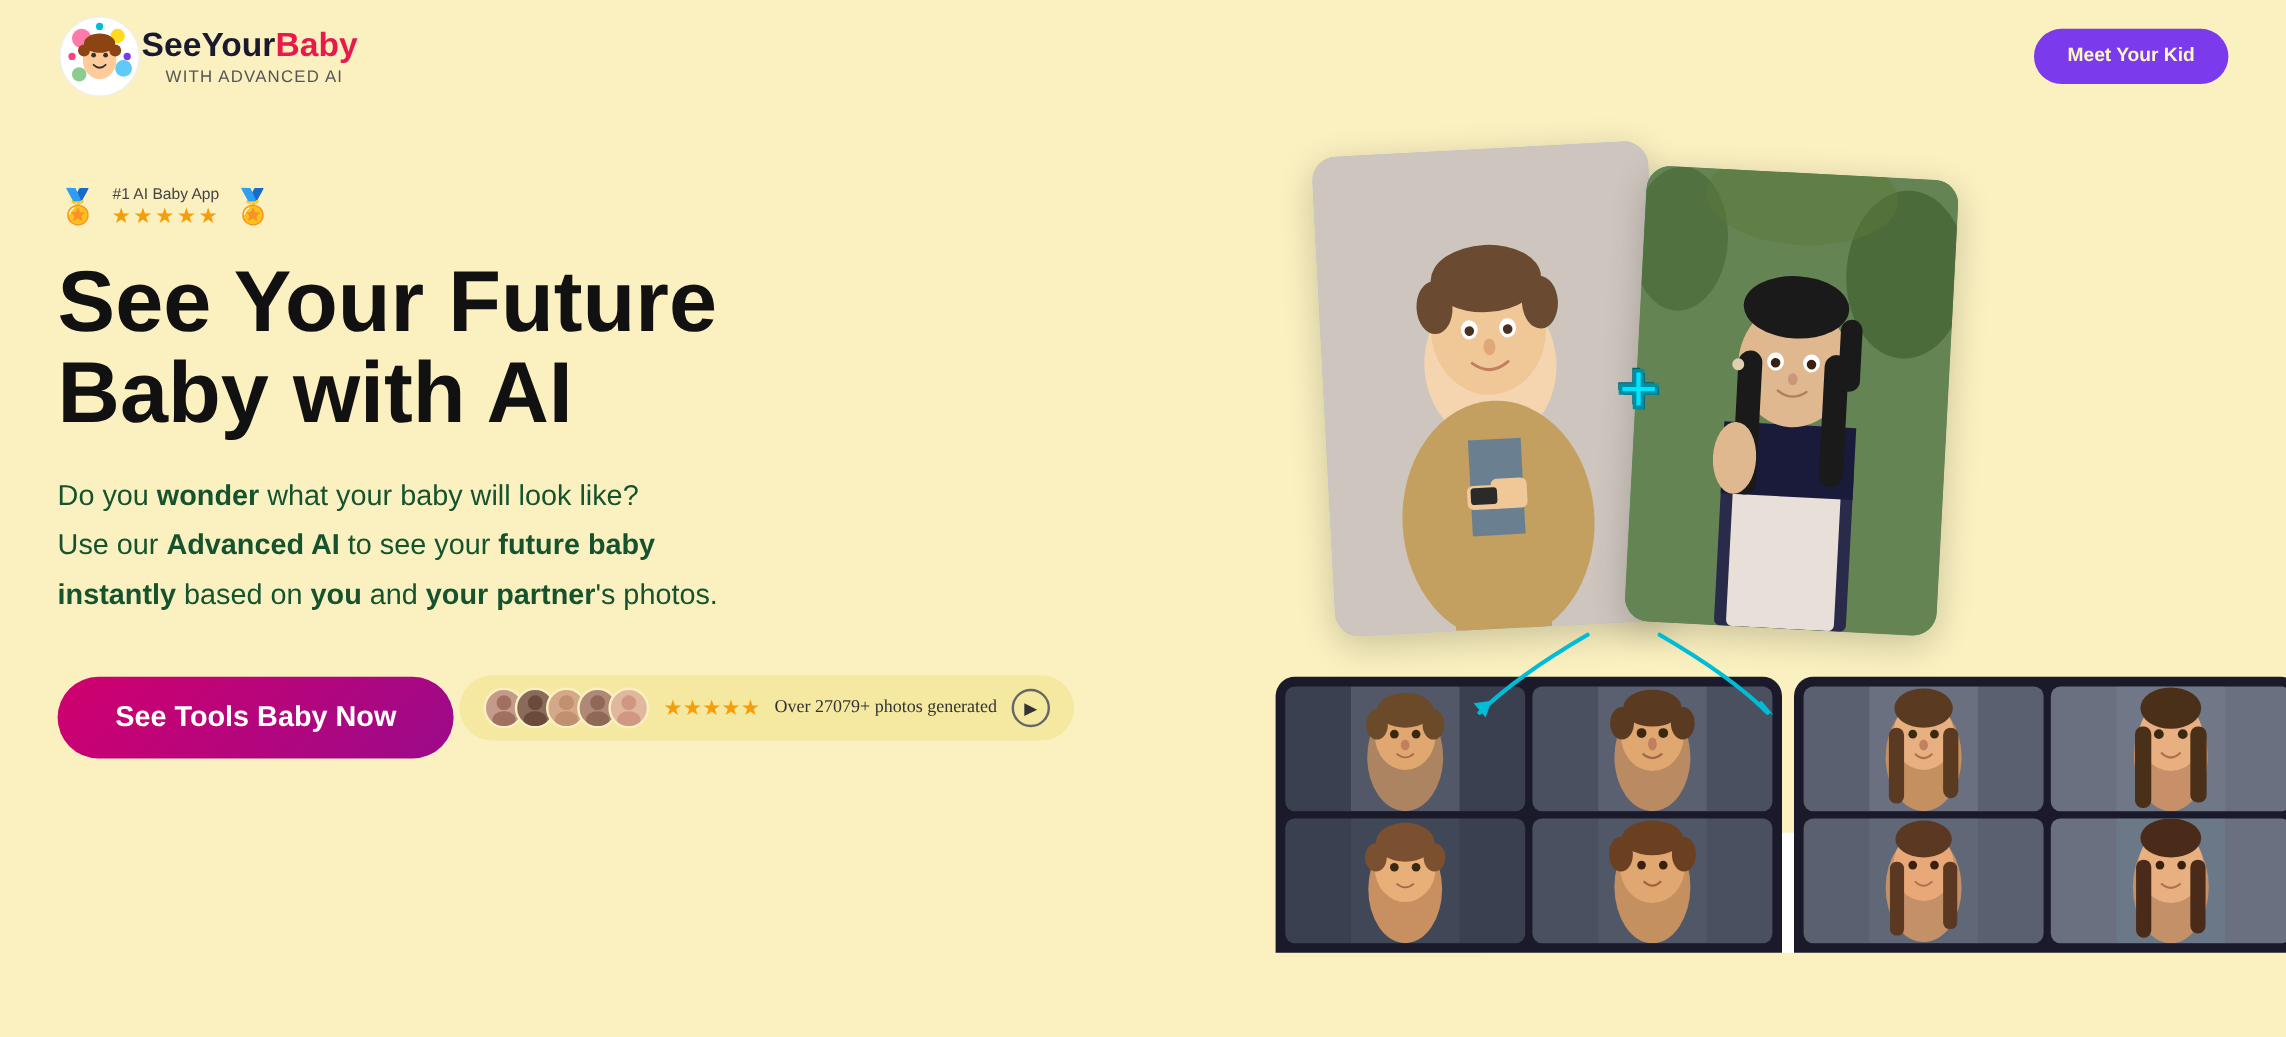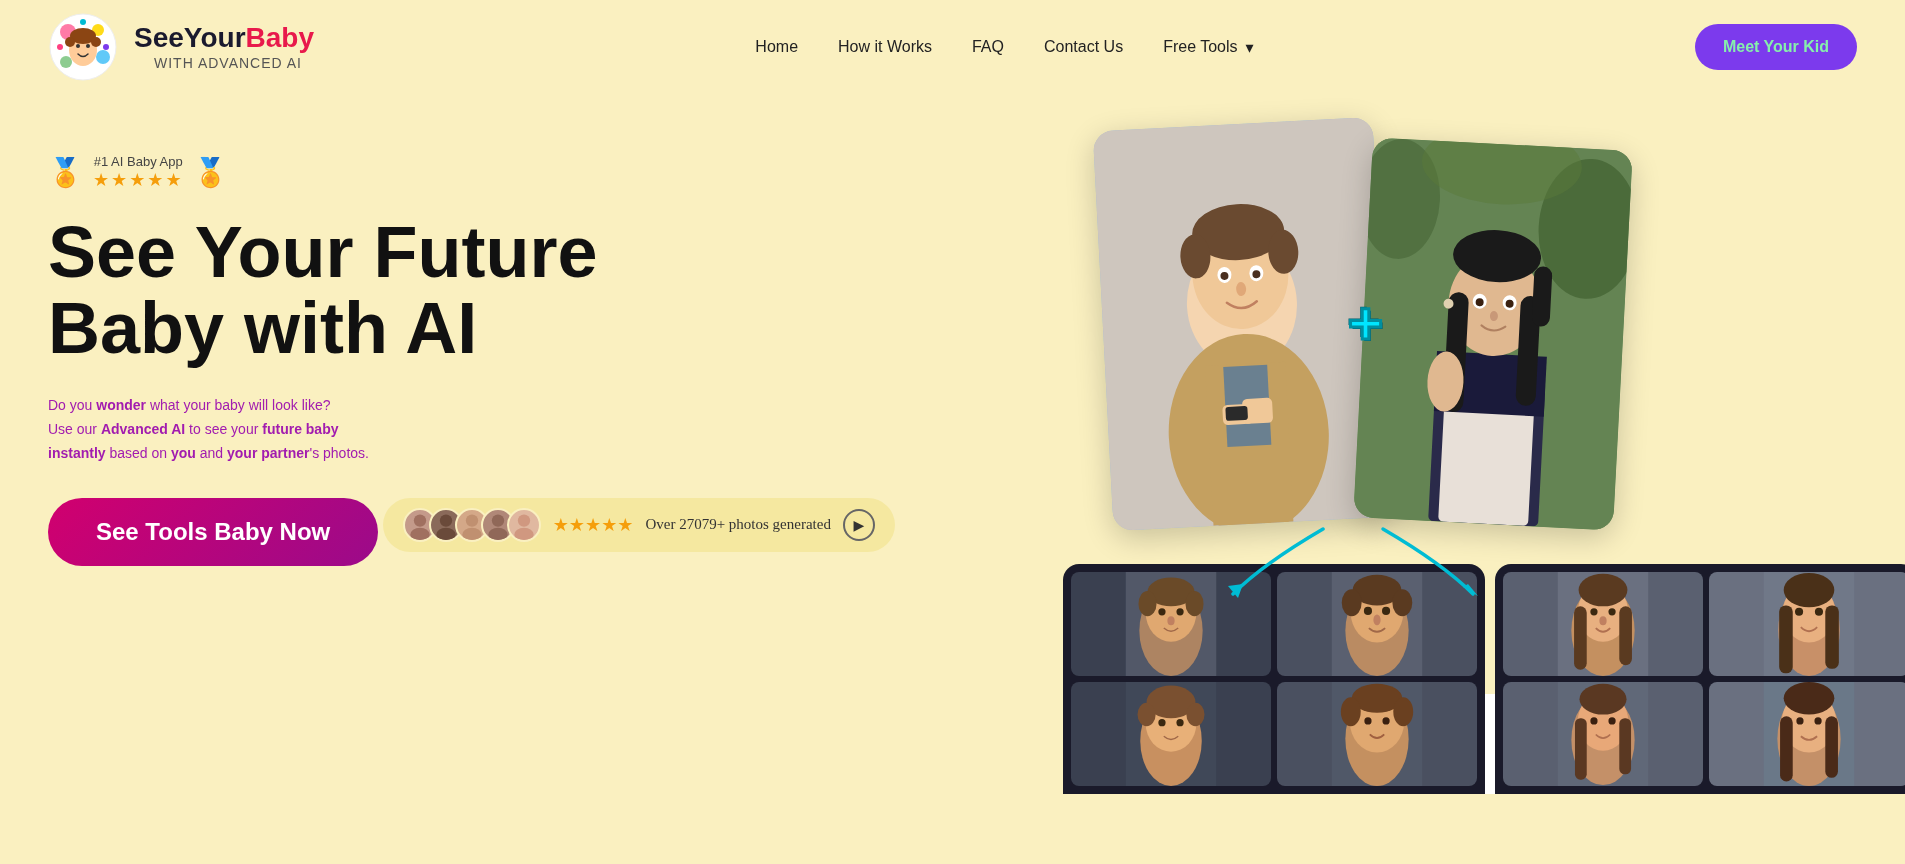--- a/index.html
+++ b/index.html
@@ -11,21 +11,21 @@
       align-items: center;
       justify-content: space-between;
       padding: 12px 48px;
       background: #faf0c0;
       position: relative;
       z-index: 10;
     }
     .logo-area {
       display: flex;
       align-items: center;
-      gap: 16px;
+      gap: 0;
     }
     .logo-icon {
       width: 70px;
       height: 70px;
     }
     .logo-text {
       display: flex;
       flex-direction: column;
       line-height: 1.1;
     }
@@ -46,21 +46,21 @@
       font-size: 16px;
       font-weight: 500;
     }
     .nav-links .free-tools {
       display: flex;
       align-items: center;
       gap: 4px;
     }
     .meet-btn {
       background: #7c3aed;
-      color: #86efac;
+      color: #fef9c3;
       border: none;
       padding: 14px 28px;
       border-radius: 50px;
       font-size: 16px;
       font-weight: 600;
       cursor: pointer;
     }
 
     
     .hero {
@@ -113,24 +113,24 @@
     .hero-heading {
       font-size: 72px;
       font-weight: 900;
       color: #111;
       line-height: 1.05;
       margin-bottom: 28px;
     }
 
     
     .hero-desc {
-      font-size: 14px;
-      color: #a21caf;
+      font-size: 24px;
+      color: #14532d;
       line-height: 1.7;
-      margin-bottom: 32px;
+      margin-bottom: 46px;
       max-width: 560px;
     }
     .hero-desc strong { font-weight: 800; }
 
     
     .cta-btn {
       background: linear-gradient(135deg, #d1006e, #9b0a8a);
       color: white;
       border: none;
       padding: 20px 48px;
@@ -260,32 +260,20 @@
       <circle cx="35" cy="10" r="3" fill="#00bcd4"></circle>
     </svg>
     <div class="logo-text">
       <div>
         <span class="see">See</span><span class="your">Your</span><span class="baby">Baby</span>
       </div>
       <span class="logo-sub">WITH ADVANCED AI</span>
     </div>
   </div>
 
-  <ul class="nav-links">
-    <li><a href="#">Home</a></li>
-    <li><a href="#">How it Works</a></li>
-    <li><a href="#">FAQ</a></li>
-    <li><a href="#">Contact Us</a></li>
-    <li>
-      <a href="#" class="free-tools">
-        <span>Free Tools</span>
-        <span class="chevron-down"></span>
-      </a>
-    </li>
-  </ul>
 
   <button class="meet-btn">Meet Your Kid</button>
 </nav>
 
 <section class="hero">
   <div class="hero-left">
 
     
     <div class="badge">
       <span class="laurel">🏅</span>

